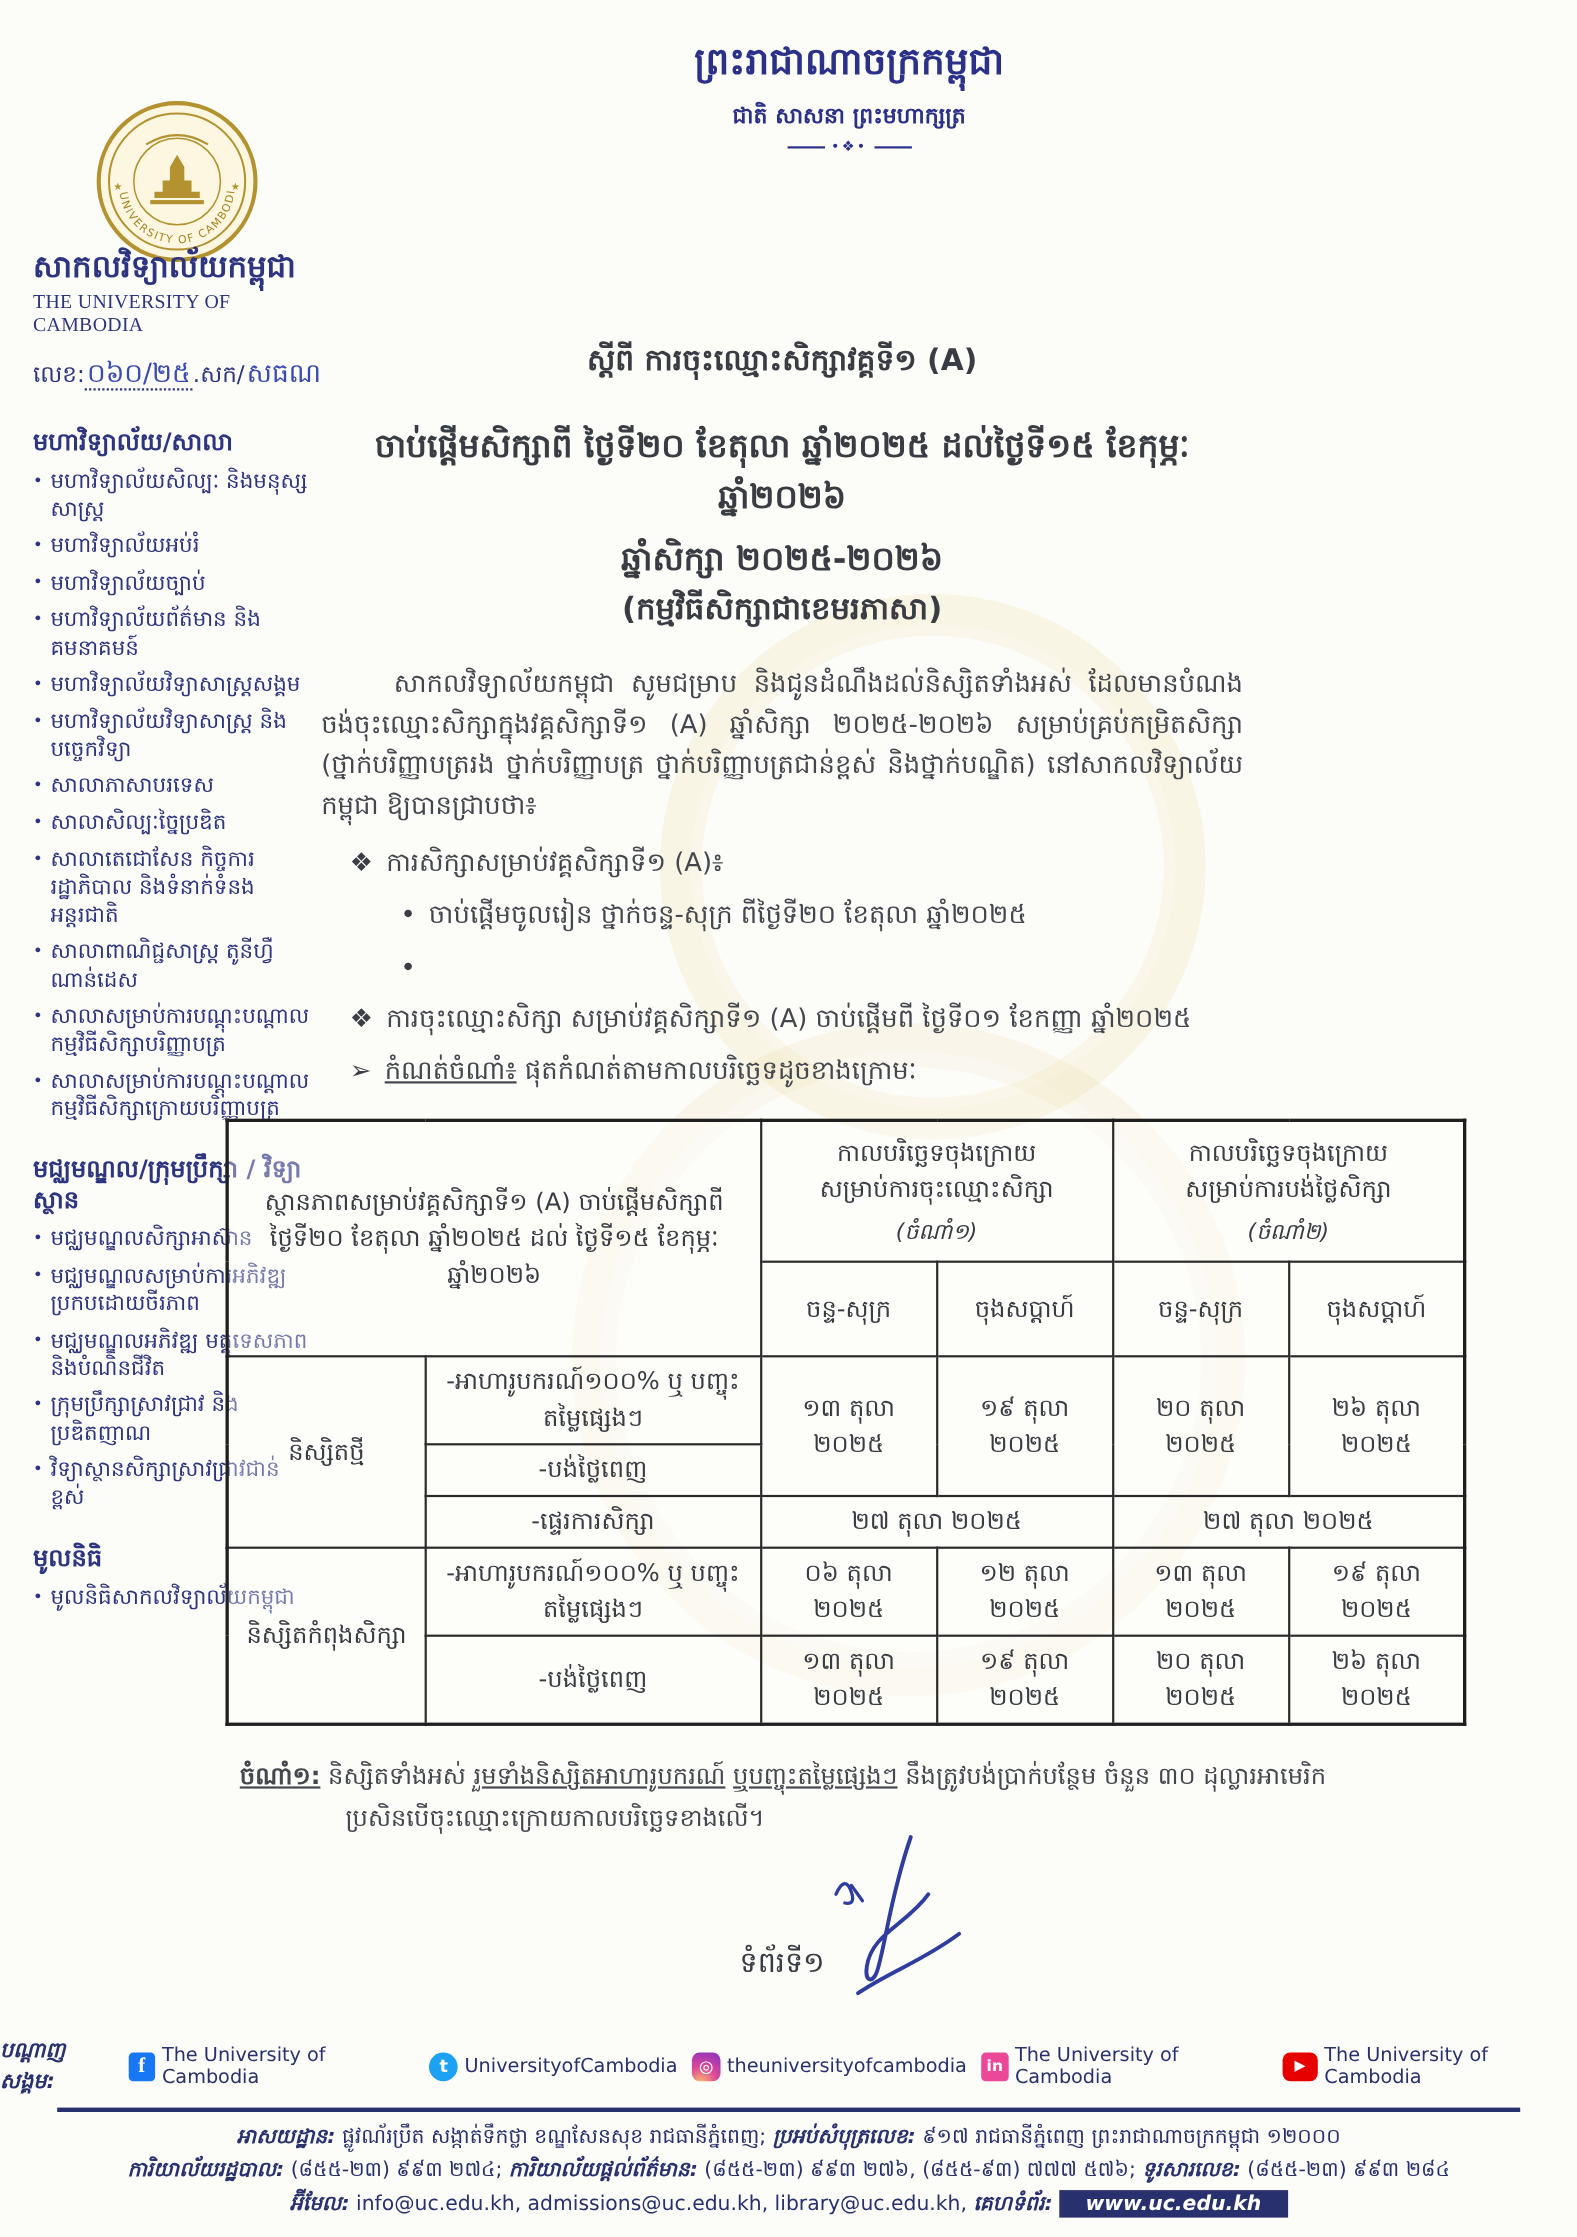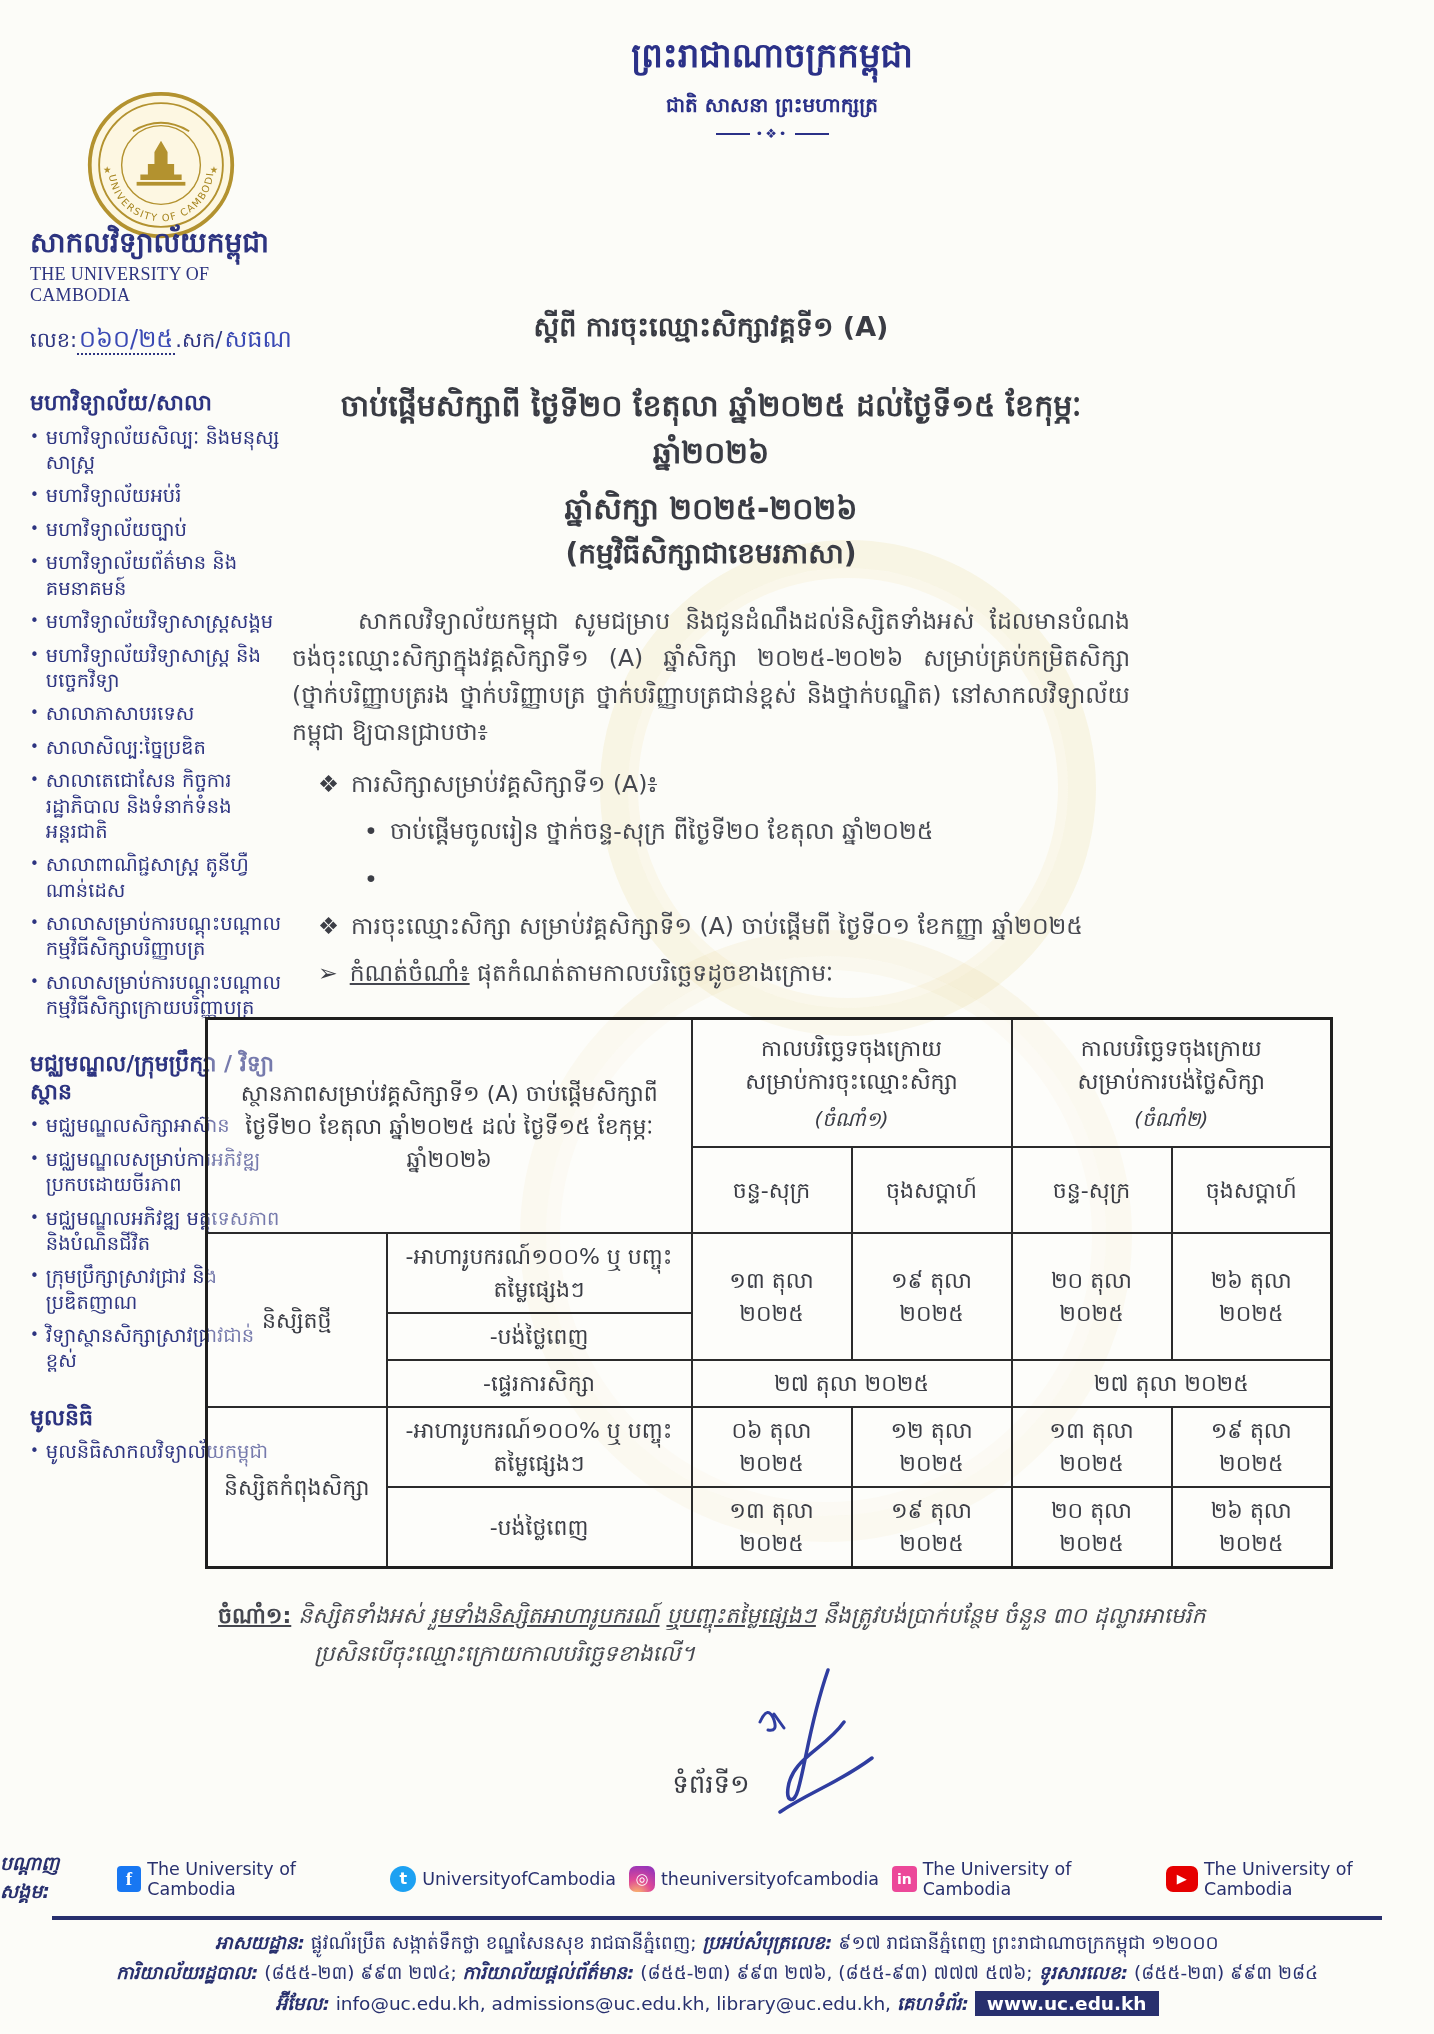--- a/index.html
+++ b/index.html
@@ -58,41 +58,41 @@
   td.hdr .note { font-style:italic; font-size:20px; display:block; margin-top:6px; }
   td.subhdr { height:72px; font-size:22.5px; }
   td.cat { font-size:22.5px; }
   td.sublabel { text-align:left; font-size:22px; }
   td.gsep { border-left:5px solid #1f1f1f; }
   td.statehdr { height:200px;margin-left:14px; }
 
   
   .note1 { margin:28px 0 0 -74px; width:1130px; font-size:22px; color:#45474f; line-height:1.7; }
   .note1 .lbl { font-weight:bold; text-decoration:underline; font-style:normal; }
-  .note1 .it { font-style:italic; }
+  .note1 .it { }
   .note1 .u { text-decoration:underline; }
   .note1-l2 { padding-left:96px; }
   .signature { position:absolute; left:740px; top:1662px; width:150px; height:160px; }
   .pagenum { margin-top:96px; text-align:center; font-size:26px; color:#3a3c44; }
 
   
   .footer { position:absolute; left:0; bottom:12px; width:100%; color:#28306e; }
   .social-row { display:flex; justify-content:center; align-items:center; gap:13px; font-size:17.5px; margin-bottom:9px; }
   .social-label { font-weight:bold; font-style:italic; font-size:19px; }
   .s-item { display:flex; align-items:center; gap:6px; }
   .sicon { width:26px; height:26px; display:flex; align-items:center; justify-content:center; color:#fff; font-weight:bold; }
   .i-fb { background:#1877f2; border-radius:4px; font-size:19px; font-family:"Liberation Serif",serif; }
   .i-tw { background:#1da1f2; border-radius:50%; font-size:16px; }
   .i-ig { background:radial-gradient(circle at 30% 110%, #fdc468 0%, #df4996 45%, #9b36b7 85%); border-radius:7px; font-size:15px; }
   .i-li { background:#ec4899; border-radius:4px; font-size:14px; }
   .i-yt { background:#e60000; border-radius:7px; width:34px; font-size:13px; }
   .footer-rule { height:4px; background:#28306e; margin:0 52px 10px; }
   .addr-line { text-align:center; font-size:18.5px; margin:4px 40px; line-height:1.45; }
   .flbl { font-weight:bold; font-style:italic; }
-  .website-box { background:#28306e; color:#ffffff; padding:2px 12px; font-weight:bold; }
+  .website-box { background:#28306e; color:#ffffff; padding:2px 24px; font-weight:bold;font-style:italic; }
 </style>
 </head>
 <body>
 
 <div class="page">
 
   <div class="wm wm1"></div>
   <div class="wm wm2"></div>
 
   <div class="motto">

